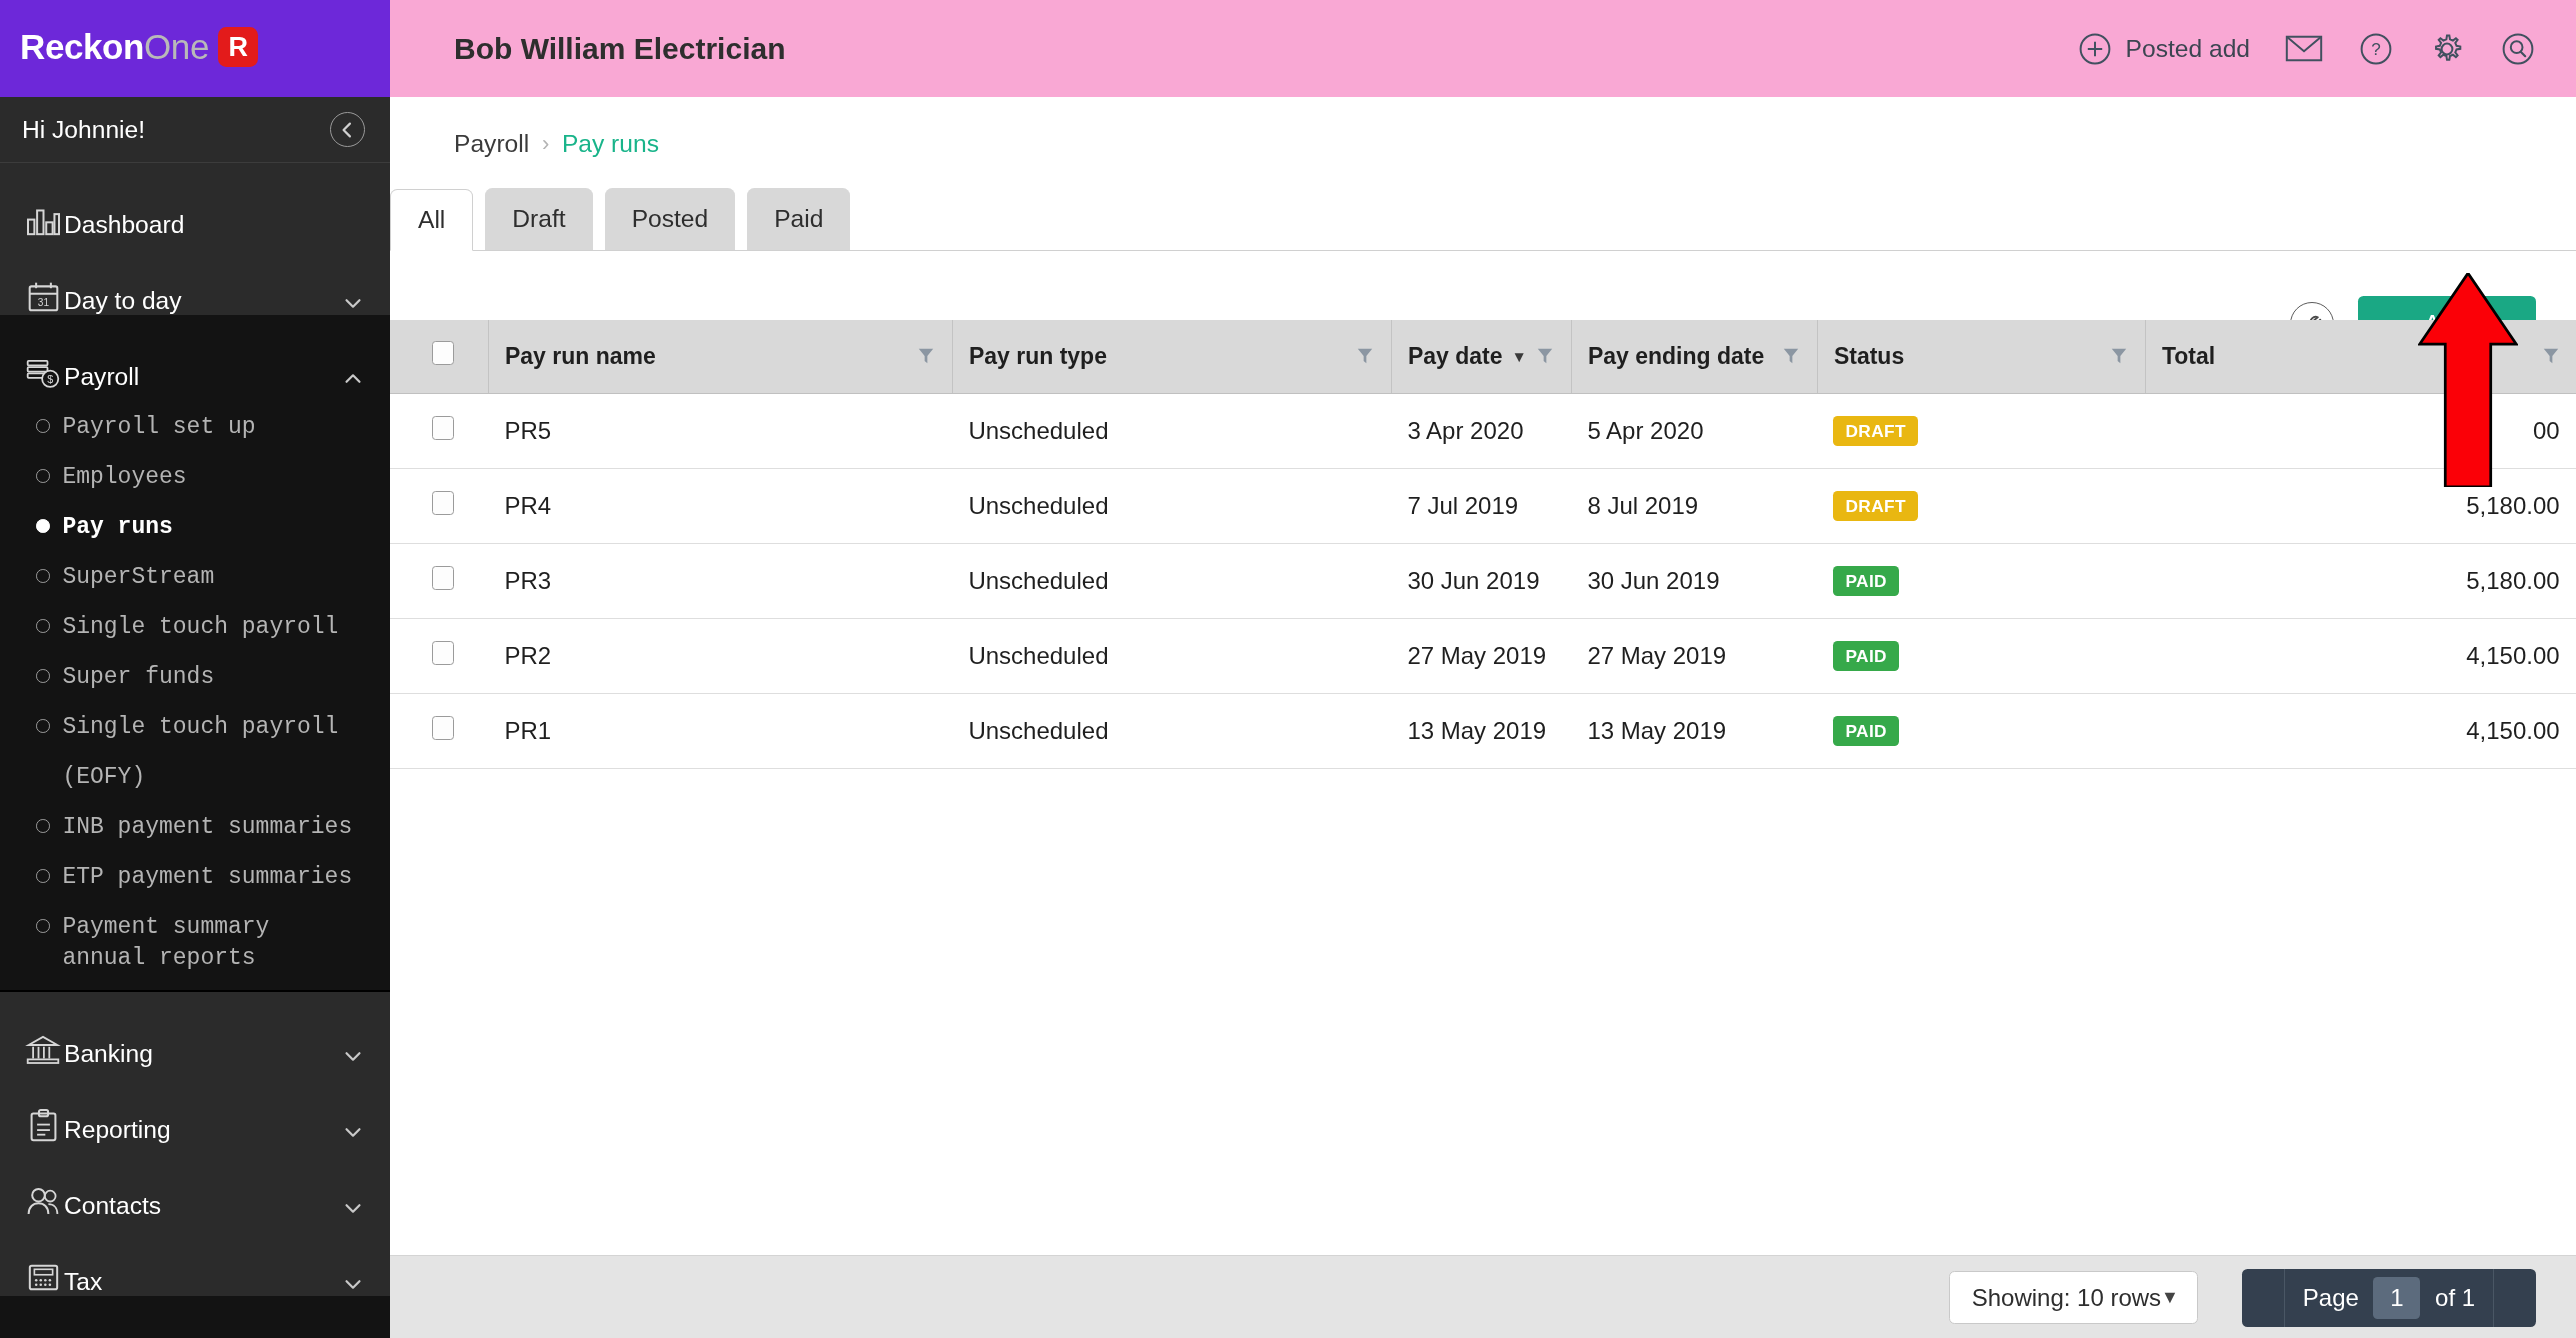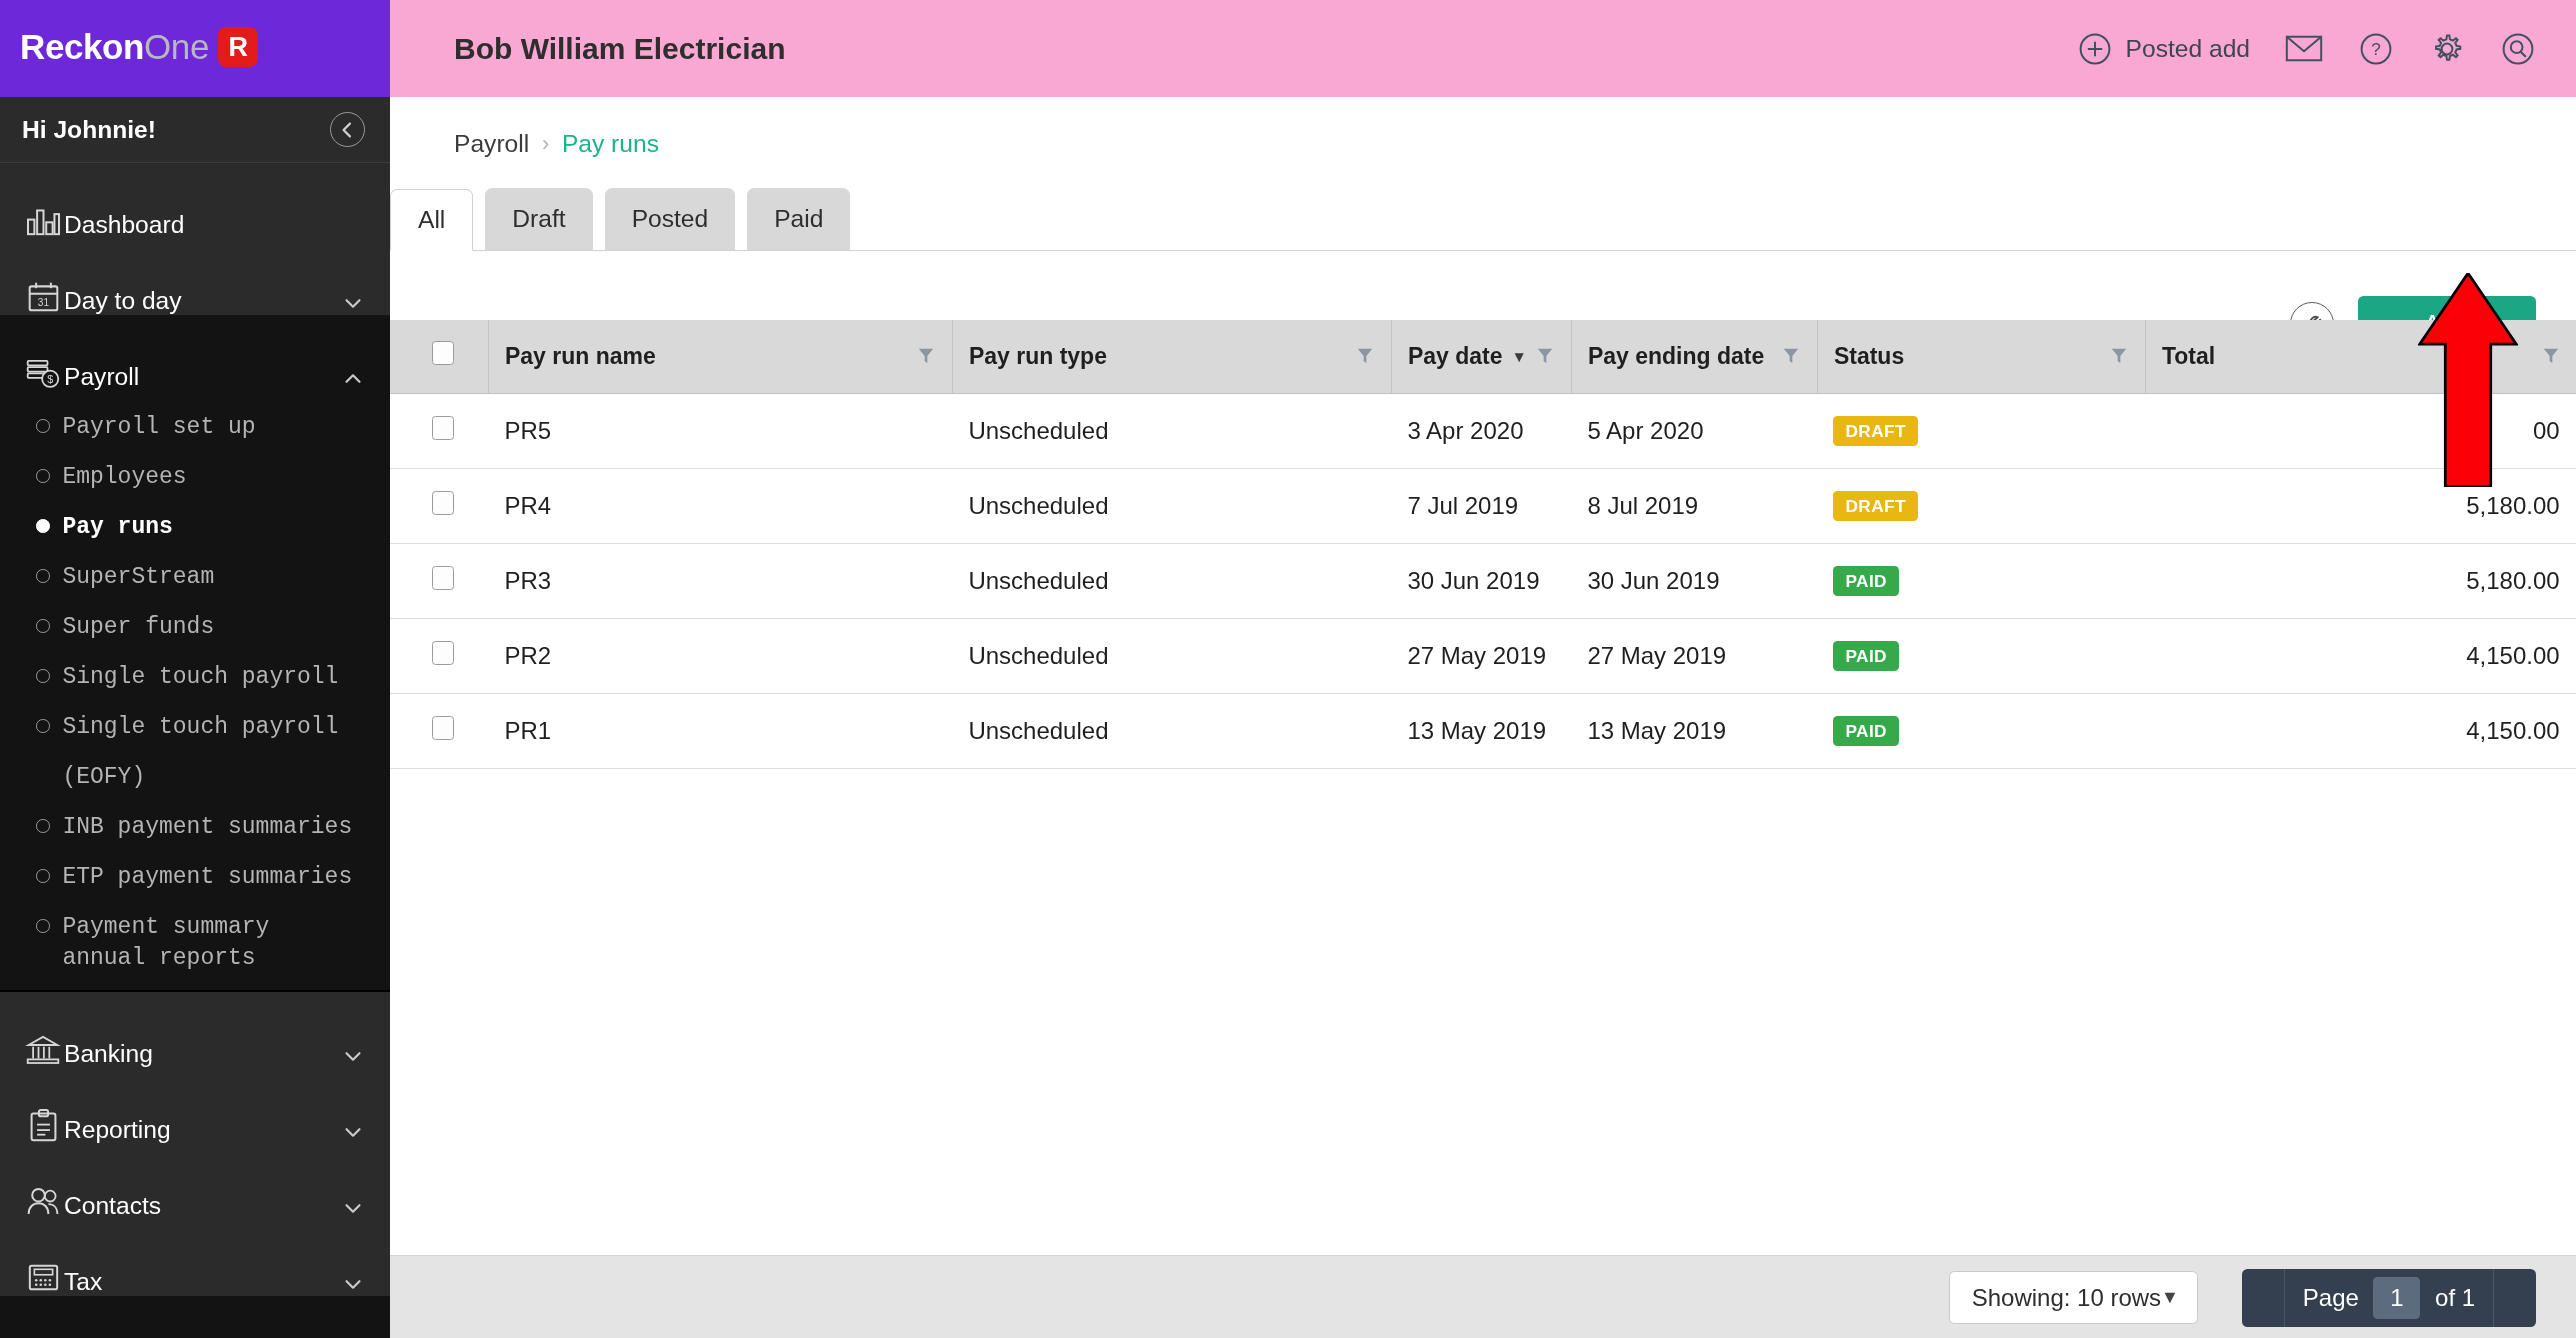--- a/index.html
+++ b/index.html
@@ -24,21 +24,21 @@
   .logo-one { color: #b9b9b9; font-weight: 400; }
   .logo-badge {
     display: inline-block; background: #e31b1b; color: #fff; font-weight: 700;
     font-size: 27px; width: 40px; height: 40px; border-radius: 8.2px;
     text-align: center; line-height: 40px; margin-left: 9px;
     vertical-align: middle; position: relative; top: -2.7px;
   }
   .greet-bar {
     height: 66px; flex: 0 0 66px; background: #2b2b2b; display: flex;
     align-items: center; justify-content: space-between;
-    padding: 0 25.5px 0 22px; border-bottom: 0.9px solid #3c3c3c; font-weight: bold;
+    padding: 0 25.5px 0 22px; border-bottom: 0.9px solid #3c3c3c;
   }
   .greet-text { color: #ffffff; font-size: 24.6px; }
   .collapse-btn {
     width: 35px; height: 35px; border: 1.8px solid #9a9a9a; border-radius: 50%;
     display: flex; align-items: center; justify-content: center; cursor: pointer;
   }
 
   .nav-item {
     display: flex; align-items: flex-end; gap: 2px;
     padding: 0 25.5px 0 24px; height: 76px; cursor: pointer; position: relative;
@@ -250,25 +250,25 @@
       <div class="sub-item active">
           <span class="bullet"></span>
           <span class="sub-label">Pay runs</span>
         </div>
       <div class="sub-item">
           <span class="bullet"></span>
           <span class="sub-label">SuperStream</span>
         </div>
       <div class="sub-item">
           <span class="bullet"></span>
+          <span class="sub-label">Single touch payroll</span>
+        </div>
+      <div class="sub-item">
+          <span class="bullet"></span>
           <span class="sub-label">Super funds</span>
-        </div>
-      <div class="sub-item">
-          <span class="bullet"></span>
-          <span class="sub-label">Single touch payroll</span>
         </div>
       <div class="sub-item">
           <span class="bullet"></span>
           <span class="sub-label">Single touch payroll (EOFY)</span>
         </div>
       <div class="sub-item">
           <span class="bullet"></span>
           <span class="sub-label">INB payment summaries</span>
         </div>
       <div class="sub-item">

